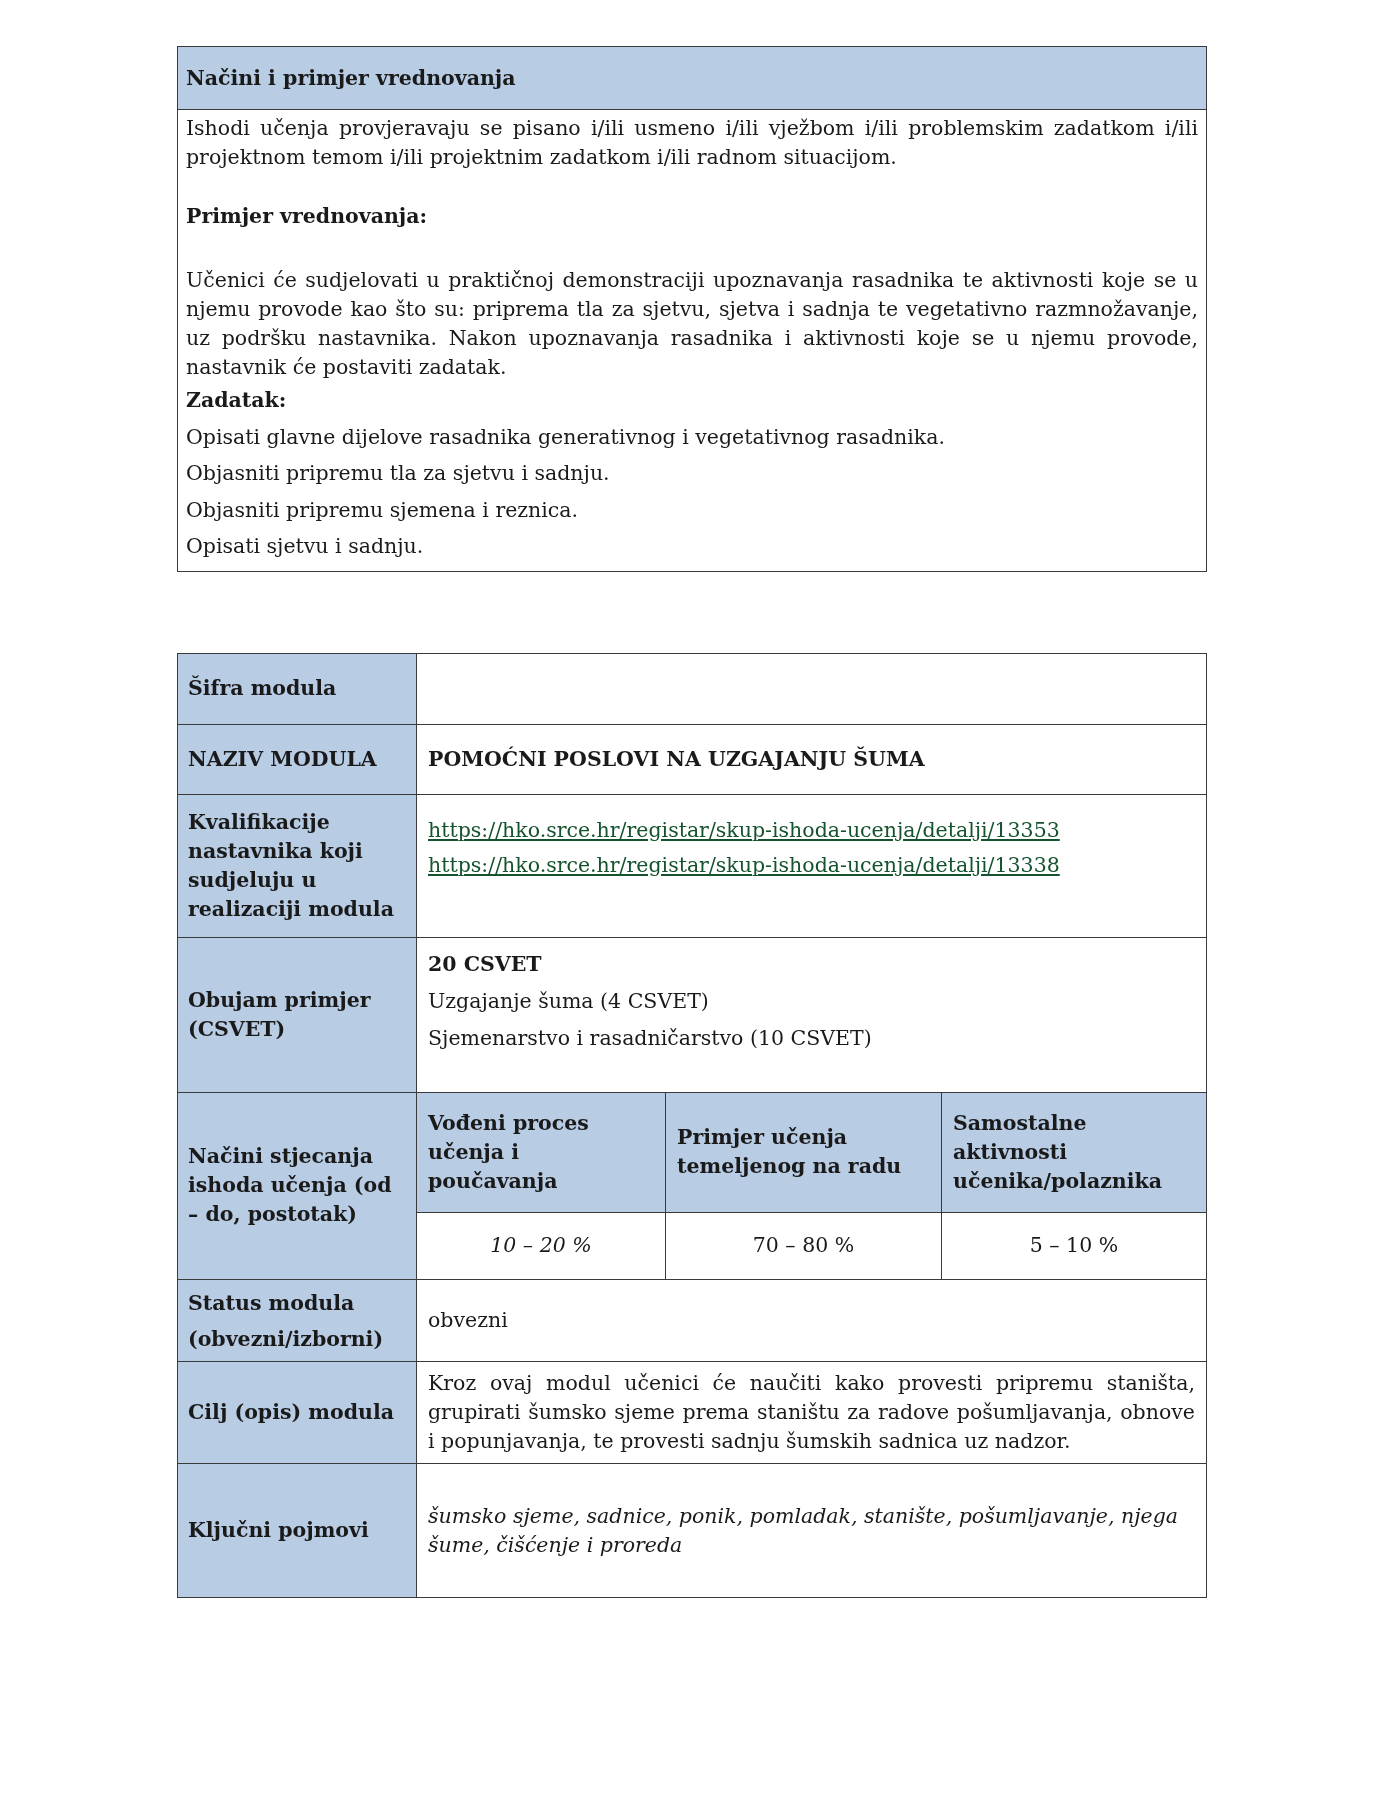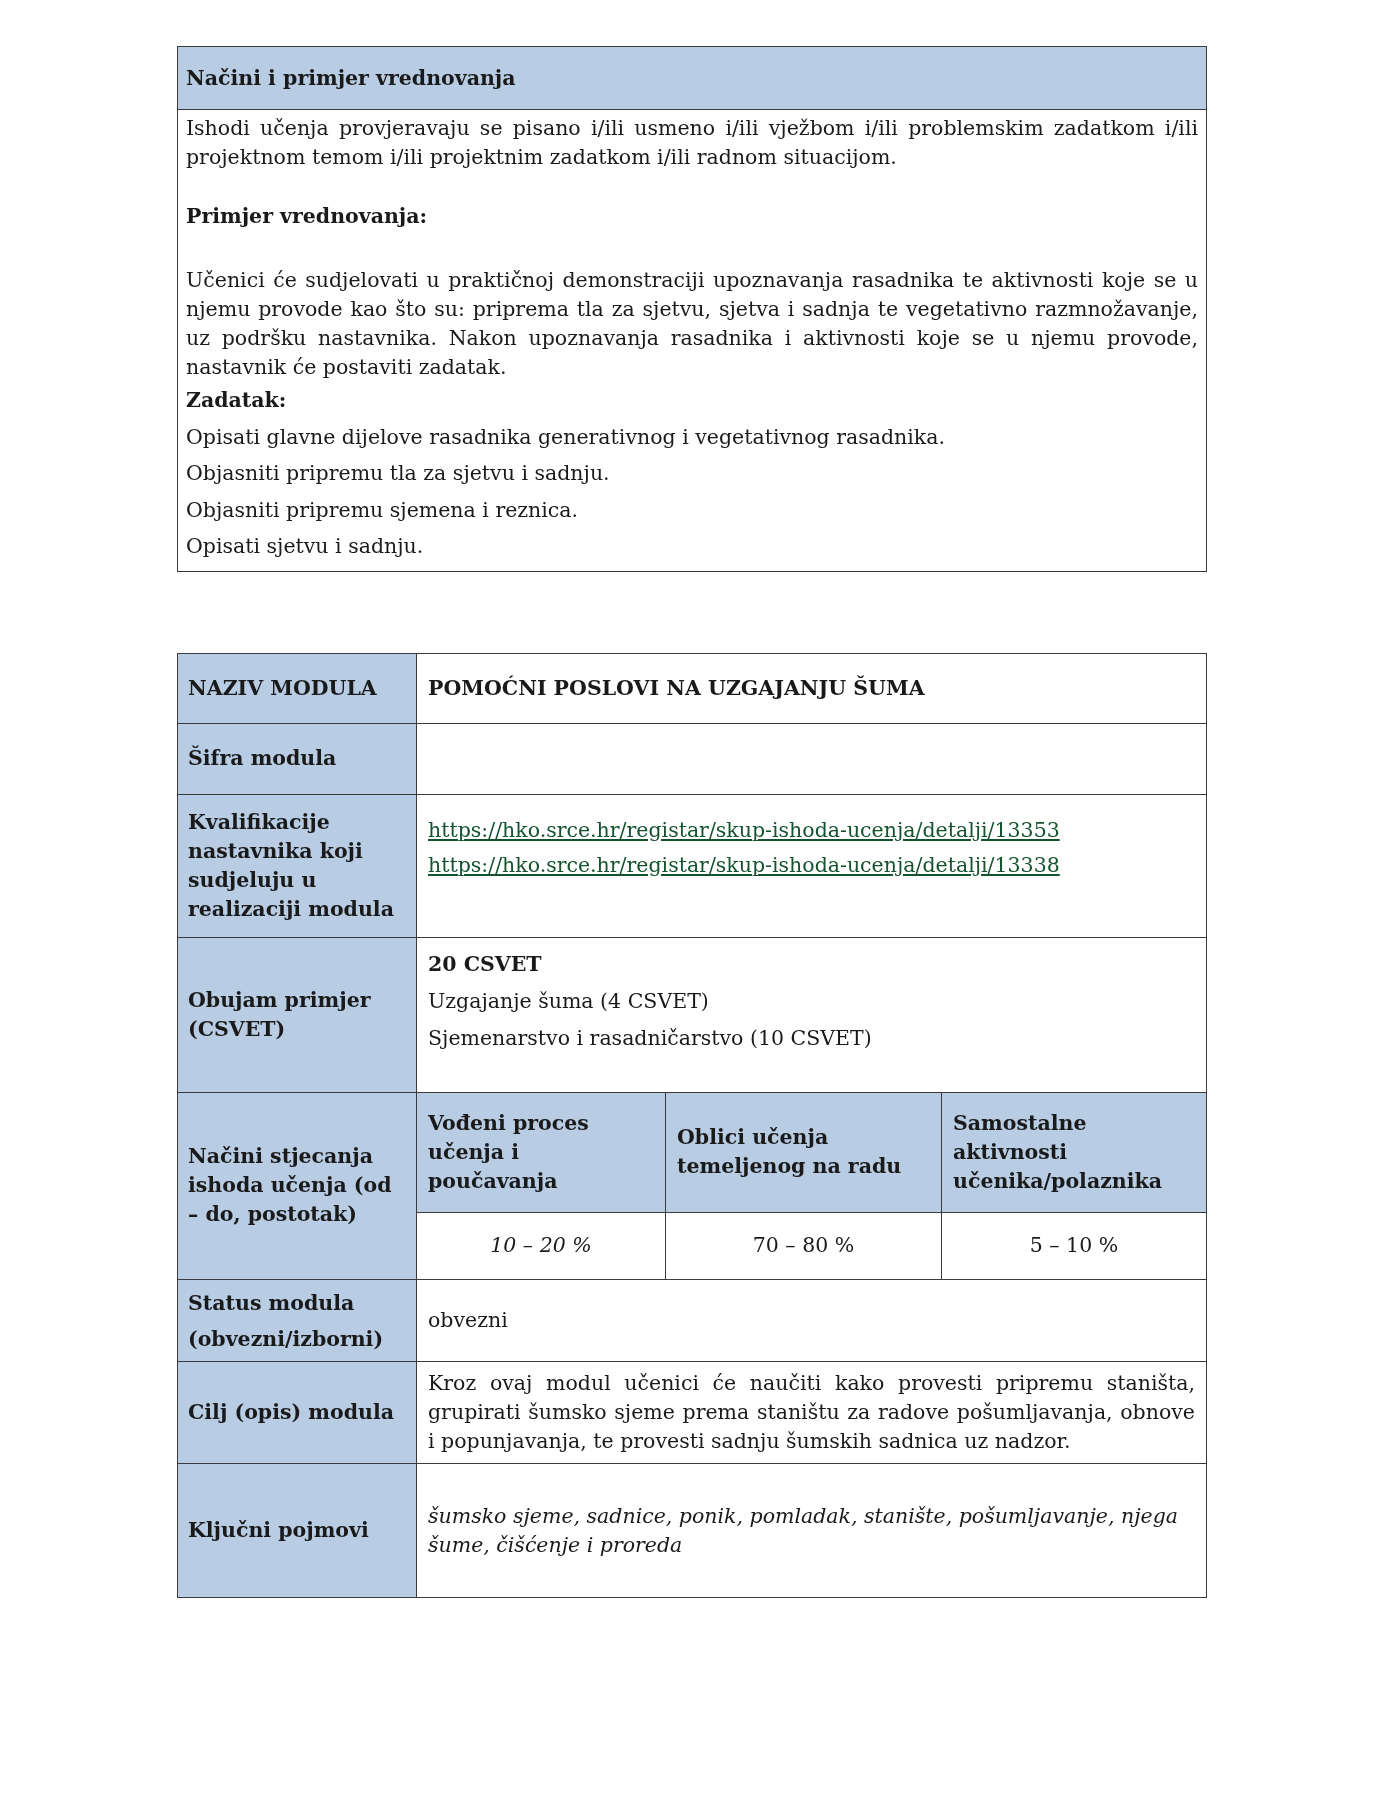--- a/index.html
+++ b/index.html
@@ -49,27 +49,27 @@
           <p>Objasniti pripremu sjemena i reznica.</p>
           <p>Opisati sjetvu i sadnju.</p>
         </div>
       </td>
     </tr>
   </tbody>
     </table>
 
   <table id="t2">
     <tbody>
-        <tr style="height:70px;">
+        <tr style="height:71px;">
+      <td class="lab">Šifra modula</td>
+      <td class="val"></td>
+    </tr>
+    <tr style="height:70px;">
       <td class="lab">NAZIV MODULA</td>
       <td class="val bold">POMOĆNI POSLOVI NA UZGAJANJU ŠUMA</td>
-    </tr>
-    <tr style="height:71px;">
-      <td class="lab">Šifra modula</td>
-      <td class="val"></td>
     </tr>
     <tr style="height:143px;">
       <td class="lab">Kvalifikacije nastavnika koji sudjeluju u realizaciji modula</td>
       <td class="val" style="vertical-align:top; padding-top:10px;">
         <div class="lk"><a class="link" href="#">https://hko.srce.hr/registar/skup-ishoda-ucenja/detalji/13353</a></div>
         <div class="lk" style="margin-top:-16px;"><a class="link" href="#">https://hko.srce.hr/registar/skup-ishoda-ucenja/detalji/13338</a></div>
       </td>
     </tr>
     <tr style="height:155px;">
       <td class="lab">Obujam primjer (CSVET)</td>
@@ -79,21 +79,21 @@
         <div>Sjemenarstvo i rasadničarstvo (10 CSVET)</div>
       </td>
     </tr>
     <tr style="height:142px;">
       <td class="lab">Načini stjecanja ishoda učenja (od – do, postotak)</td>
       <td style="padding:0; border:1.5px solid #3a3a3a;">
         <table class="inner">
           <tbody>
                 <tr style="height:73px;">
             <td class="hdr bold" style="width:226px; border-left:none; border-top:none; padding:16px 11px;">Vođeni proces učenja i poučavanja</td>
-            <td class="hdr bold" style="width:253px; border-top:none; padding:0 11px;">Oblici učenja temeljenog na radu</td>
+            <td class="hdr bold" style="width:253px; border-top:none; padding:0 11px;">Primjer učenja temeljenog na radu</td>
             <td class="hdr bold" style="border-right:none; border-top:none; padding:0 11px;">Samostalne aktivnosti učenika/polaznika</td>
           </tr>
           <tr style="height:67px;">
             <td class="mid" style="border-left:none; border-bottom:none;font-style:italic;">10 – 20 %</td>
             <td class="mid" style="border-bottom:none;">70 – 80 %</td>
             <td class="mid" style="border-right:none; border-bottom:none;">5 – 10 %</td>
           </tr>
         </tbody>
             </table>
       </td>

